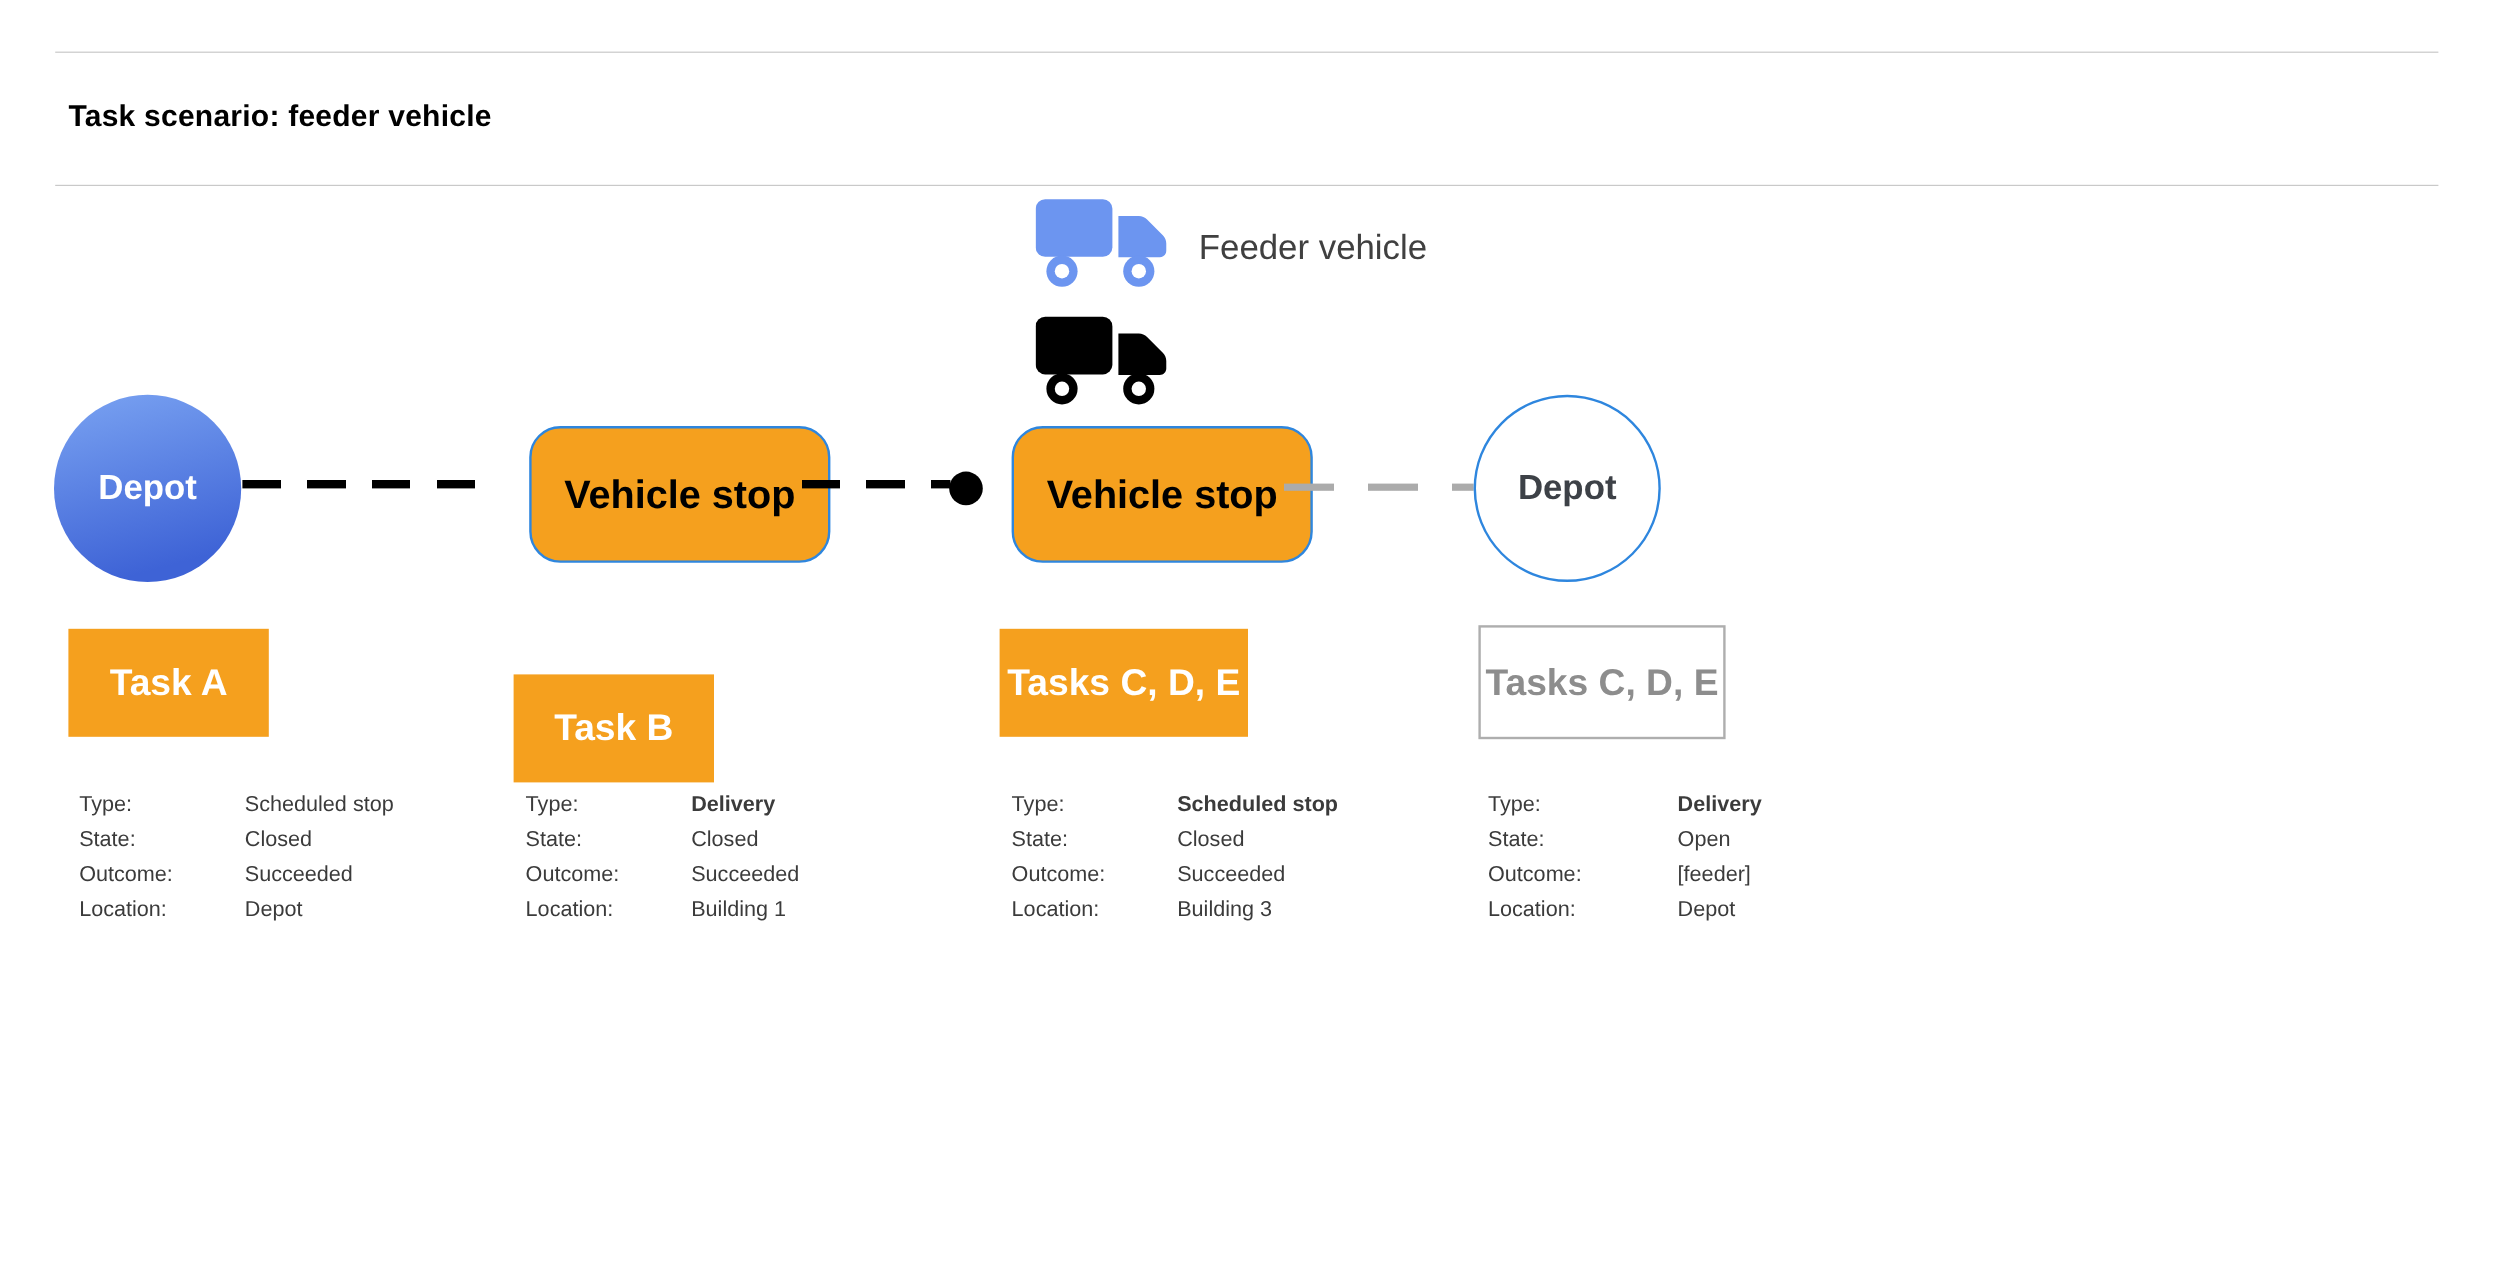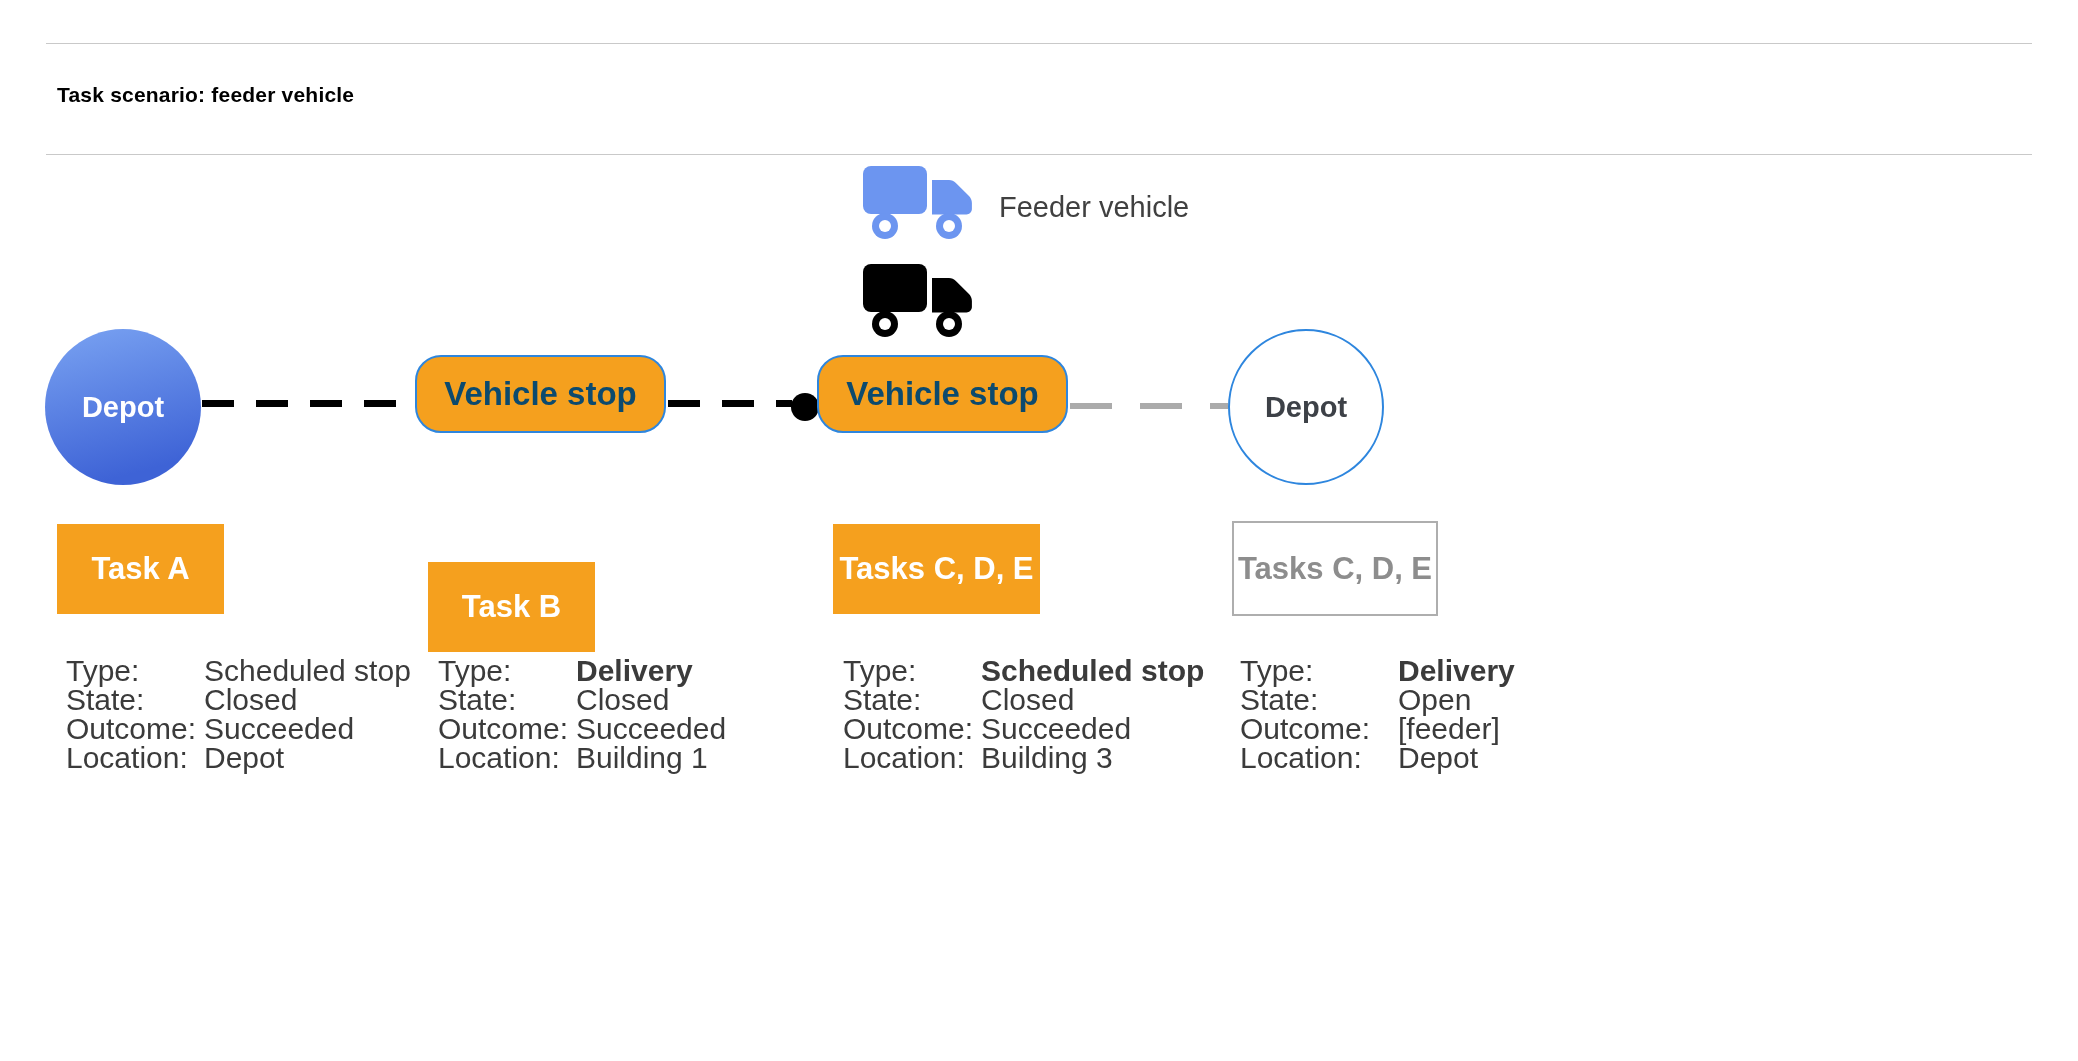--- a/index.html
+++ b/index.html
@@ -5,41 +5,41 @@
   * { margin:0; padding:0; box-sizing:border-box; }
   html,body { background:#ffffff; }
   body { font-family:"Liberation Sans","DejaVu Sans",sans-serif; }
 
   .canvas { position:relative; width:2078px; height:1061px; background:#fff; overflow:hidden; }
 
   .rule { position:absolute; left:46px; width:1986px; height:1px; background:#c9c9c9; }
   .rule-top { top:43px; }
   .rule-mid { top:154px; }
 
-  .title { position:absolute; left:57px; top:83px; font-size:21px; font-weight:700; color:#000; letter-spacing:.2px; }
+  .title { position:absolute; left:57px; top:83px; font-size:25px; font-weight:700; color:#000; letter-spacing:.2px; }
 
   .legend-label { position:absolute; left:999px; top:191px; font-size:29px; color:#404040; }
 
   .truck { position:absolute; width:112px; }
   .truck svg { display:block; width:100%; height:auto; }
   .truck-feeder { left:863px; top:164px; color:var(--feeder-truck-blue,#6C95F0); }
   .truck-black  { left:863px; top:262px; color:var(--vehicle-truck-black,#000); }
 
   .depot { position:absolute; width:156px; height:156px; border-radius:50%;
            display:flex; align-items:center; justify-content:center;
            font-weight:700; font-size:29px; }
   .depot-start { left:45px; top:329px; color:#fff;
                  background:linear-gradient(165deg, var(--depot-fill-top,#7AA3F2) 0%, var(--depot-fill-bottom,#3E63D6) 85%); }
   .depot-end   { left:1228px; top:329px; color:#3d4147; background:#fff;
                  border:2px solid var(--node-border-blue,#2E86DE); }
 
-  .stop { position:absolute; top:355px; width:251px; height:78px; border-radius:26px;
+  .stop { position:absolute; top:355px; width:251px; height:114px; border-radius:26px;
           background:var(--orange,#F5A01E); border:2px solid var(--node-border-blue,#2E86DE);
           display:flex; align-items:center; justify-content:center;
-          color:#0c4a6e; font-weight:700; font-size:33px; }
+          color:#000000; font-weight:700; font-size:33px;margin-left:26px; }
   .stop-1 { left:415px; }
   .stop-2 { left:817px; }
 
   .dash { position:absolute; height:7px; }
   .dash-black { background:repeating-linear-gradient(90deg,#000 0 32px,transparent 32px 54px); }
   .dash-gray  { background:repeating-linear-gradient(90deg,#ababab 0 42px,transparent 42px 70px); height:6px; }
   .dash-1 { left:202px;  top:400px; width:213px; }
   .dash-2 { left:668px;  top:400px; width:124px; }
   .dash-3 { left:1070px; top:403px; width:158px; }
 
@@ -48,21 +48,21 @@
   .task { position:absolute; top:524px; height:90px;
           display:flex; align-items:center; justify-content:center;
           font-weight:700; font-size:31px; }
   .task-filled { background:var(--orange,#F5A01E); color:#fff; }
   .task-a   { left:57px;  width:167px; }
   .task-b   { left:428px; width:167px;margin-top:38px; }
   .task-cde { left:833px; width:207px; }
   .task-outline { left:1232px; top:521px; width:206px; height:95px;
                   background:#fff; border:2px solid #aeaeae; color:#8d8d8d; }
 
-  .details { position:absolute; top:656px; font-size:30px; color:#3b3b3b; }
+  .details { position:absolute; top:656px; font-size:18px; color:#3b3b3b; }
   .details .row { display:flex; line-height:29px; }
   .details .k { display:inline-block; width:138px; flex:0 0 auto; }
   .details-4 .k { width:158px; }
   .details-1 { left:66px; }
   .details-2 { left:438px; }
   .details-3 { left:843px; }
   .details-4 { left:1240px; }
   .bold { font-weight:700;text-align:center; }
 </style>
 </head>

